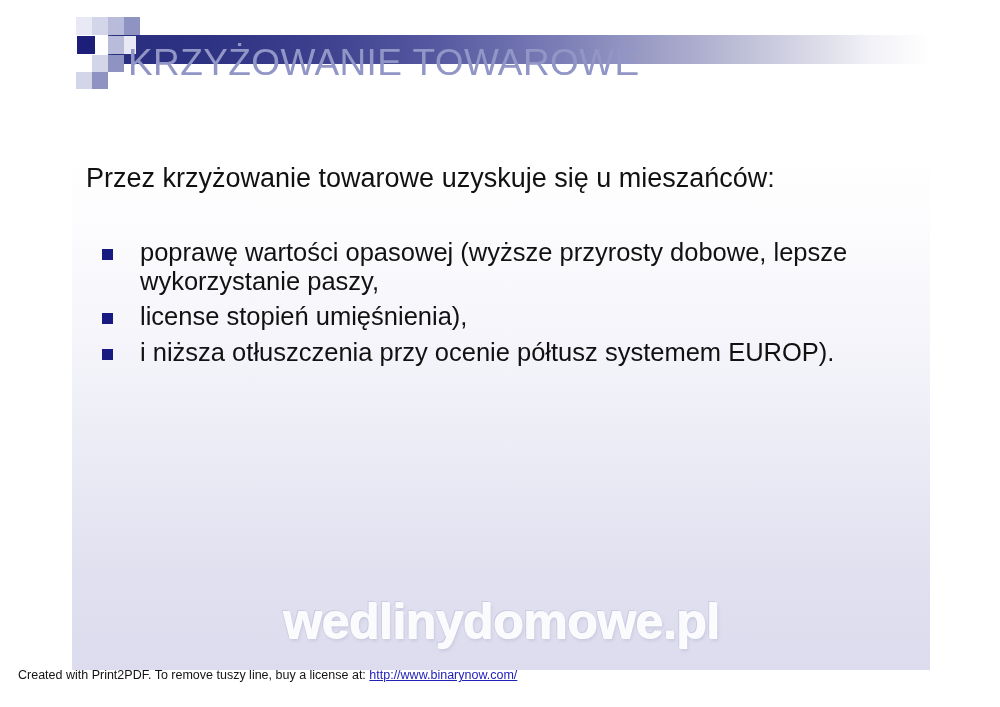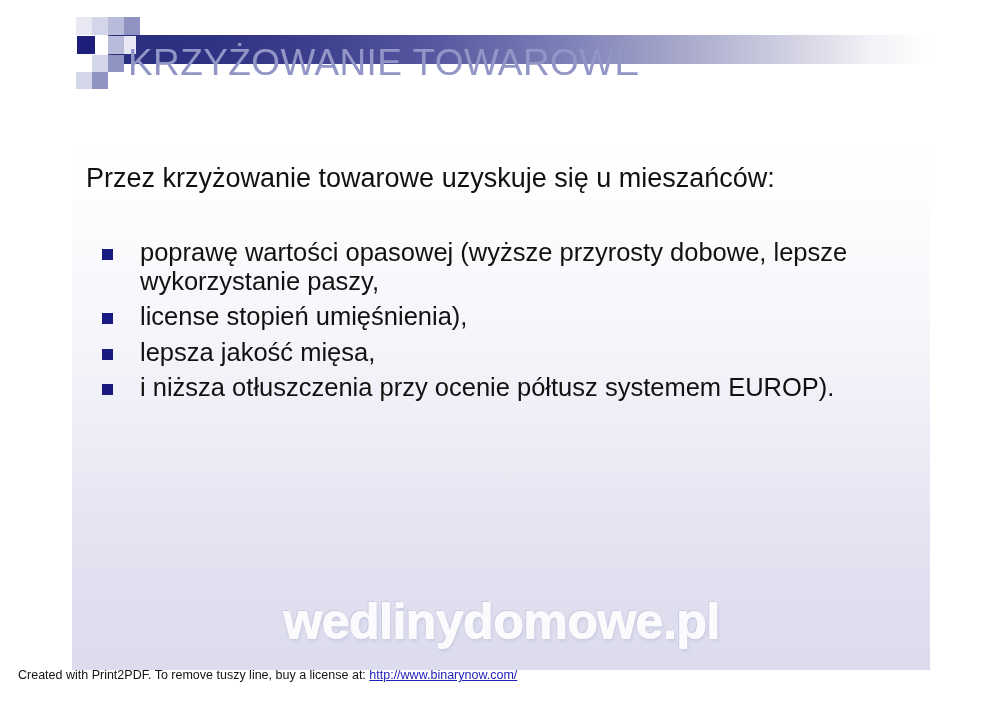--- a/index.html
+++ b/index.html
@@ -203,24 +203,20 @@
     <li>
       <span class="marker"></span>
       <span class="txt">poprawę wartości opasowej (wyższe przyrosty dobowe, lepsze wykorzystanie paszy,</span>
     </li>
     <li>
       <span class="marker"></span>
       <span class="txt">license stopień umięśnienia),</span>
     </li>
     <li>
       <span class="marker"></span>
-      <span class="txt">lepsza jakość mięsa,</span>
-    </li>
-    <li>
-      <span class="marker"></span>
       <span class="txt">i niższa otłuszczenia przy ocenie półtusz systemem EUROP).</span>
     </li>
   </ul>
 
   <div id="watermark">wedlinydomowe.pl</div>
 
 </div>
 
 <div id="footer">
   <span>Created with Print2PDF. To remove tuszy line, buy a license at: </span><a class="link" href="#">http://www.binarynow.com/</a>

